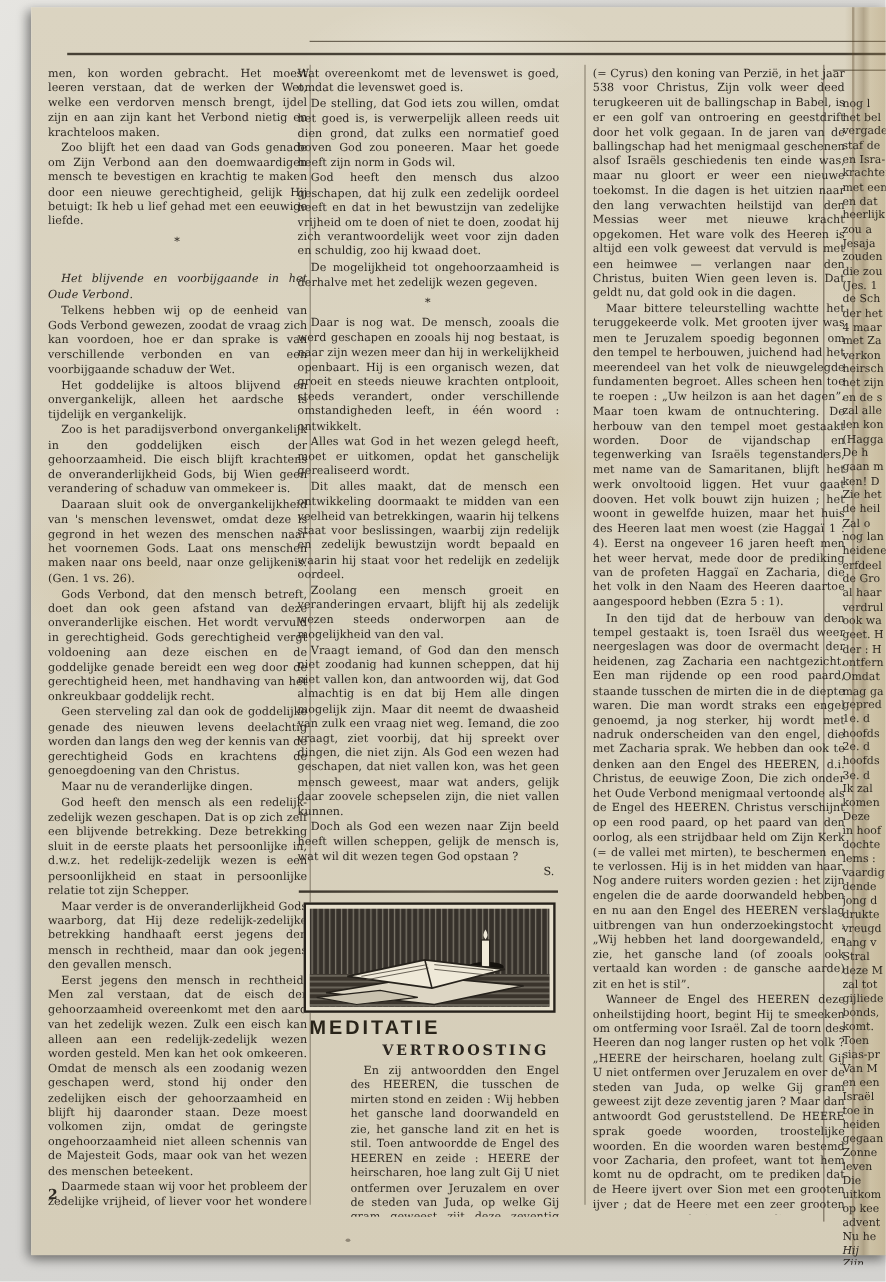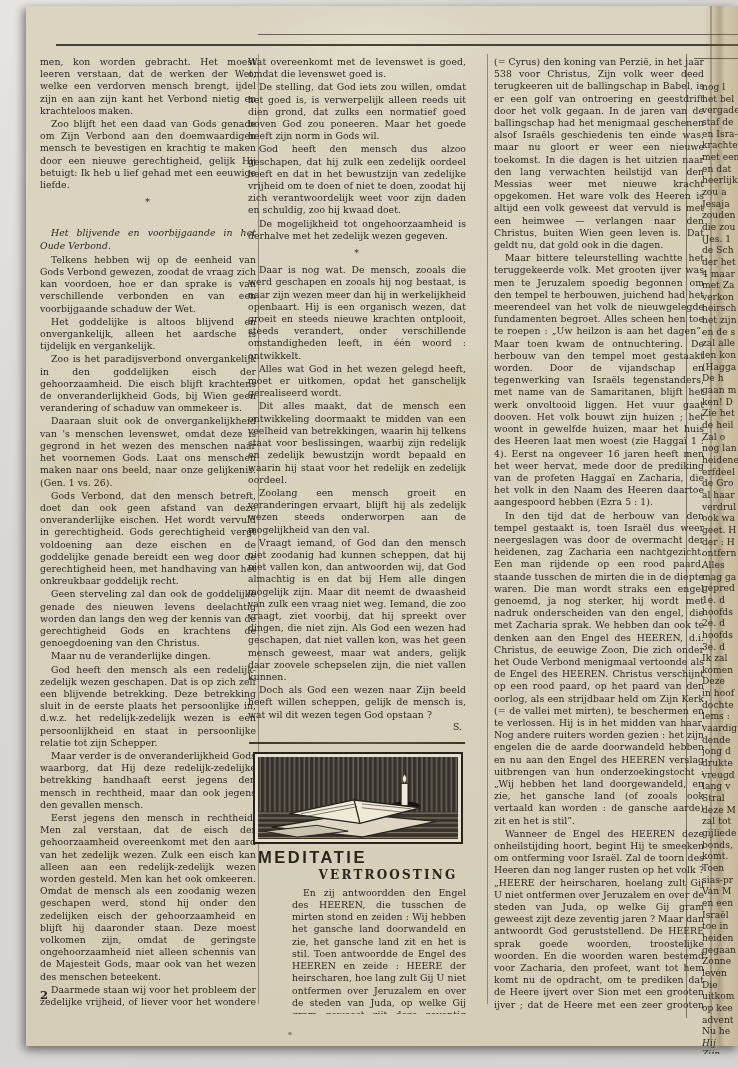--- a/index.html
+++ b/index.html
@@ -191,21 +191,21 @@
       <div class="fragline">nog lan</div>
       <div class="fragline">heidene</div>
       <div class="fragline">erfdeel</div>
       <div class="fragline">de Gro</div>
       <div class="fragline">al haar</div>
       <div class="fragline">verdrul</div>
       <div class="fragline">ook wa</div>
       <div class="fragline">geet. H</div>
       <div class="fragline">der : H</div>
       <div class="fragline">ontfern</div>
-      <div class="fragline">Alles</div>
+      <div class="fragline">Omdat</div>
       <div class="fragline">mag ga</div>
       <div class="fragline">gepred</div>
       <div class="fragline">1e. d</div>
       <div class="fragline">hoofds</div>
       <div class="fragline">2e. d</div>
       <div class="fragline">hoofds</div>
       <div class="fragline">3e. d</div>
       <div class="fragline">Ik zal</div>
       <div class="fragline">komen</div>
       <div class="fragline">Deze</div>

